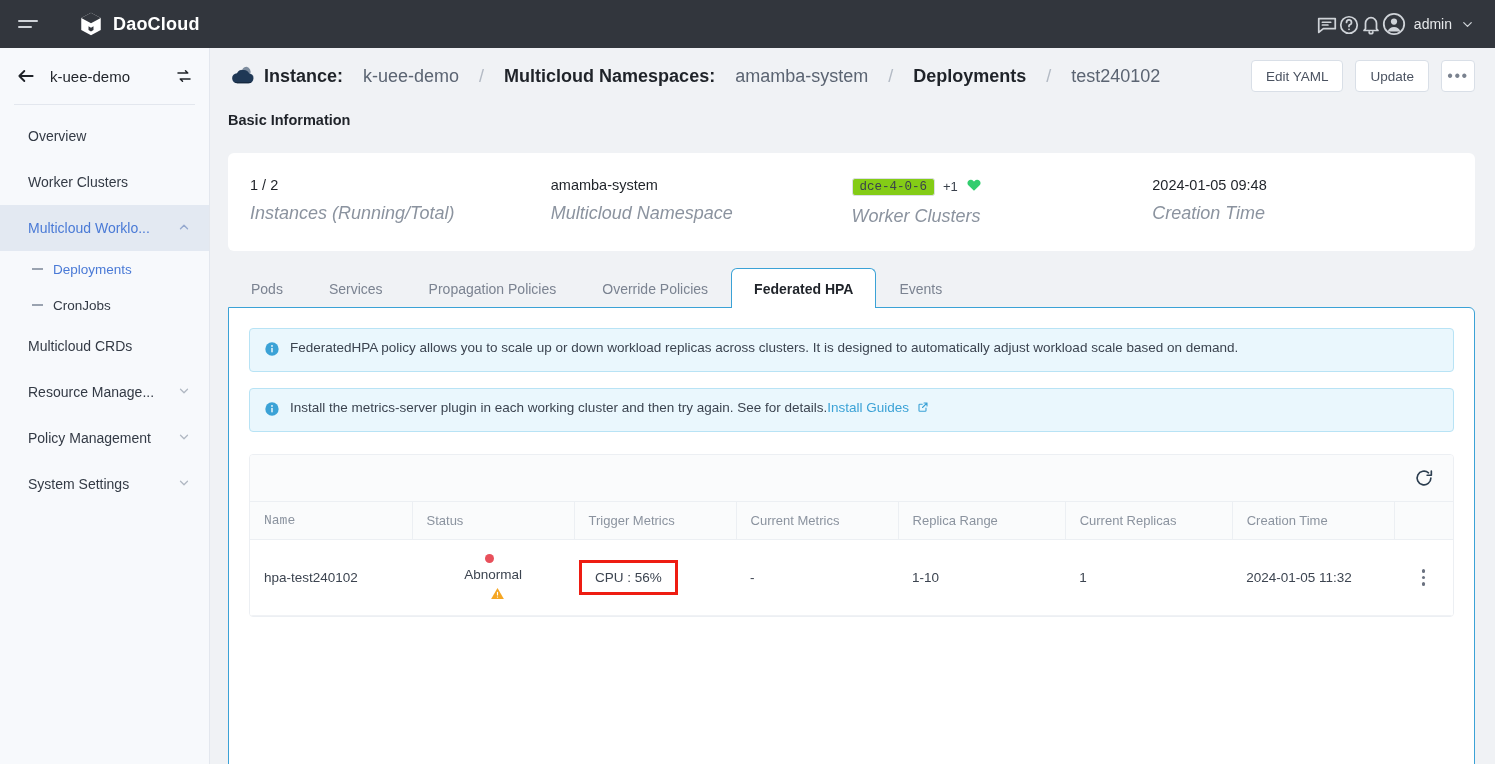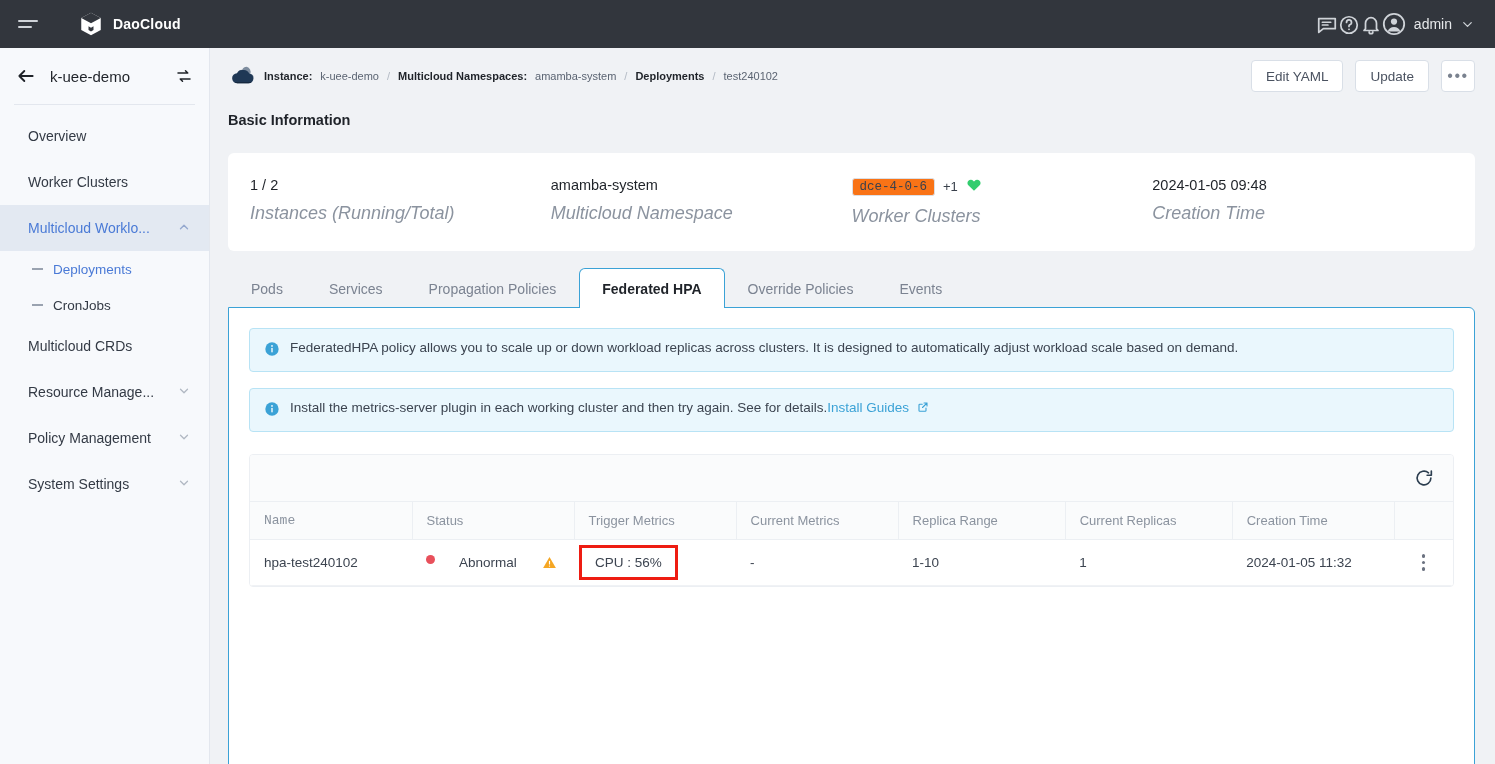--- a/index.html
+++ b/index.html
@@ -18,21 +18,21 @@
     display: flex; align-items: center;
     padding: 0 20px 0 14px;
     color: #fff;
   }
   .hamburger { width: 30px; height: 30px; display: flex; flex-direction: column;
     justify-content: center; gap: 4px; cursor: pointer; padding: 0 4px; }
   .hamburger span { display: block; height: 2px; background: #cfd3d8; border-radius: 1px; }
   .hamburger span:nth-child(1) { width: 20px; }
   .hamburger span:nth-child(2) { width: 14px; }
   .brand { display: flex; align-items: center; gap: 9px; margin-left: 34px; }
-  .brand-name { font-size: 14px; font-weight: bold; letter-spacing: .2px; color: #fff; }
+  .brand-name { font-size: 18px; font-weight: bold; letter-spacing: .2px; color: #fff; }
   .topbar-right { margin-left: auto; display: flex; align-items: flex-end; }
   .ticon { width: 22px; height: 22px; display: block; cursor: pointer; }
   .user { display: flex; align-items: center; gap: 8px; cursor: pointer; }
   .user-name { font-size: 14px; color: #e6e8ea; }
 
   
   .body { flex: 1; display: flex; min-height: 0; }
 
   
   .sidebar {
@@ -59,21 +59,21 @@
   .sb-sub.active-sub { color: #4a7ad6; }
   .dash { display: inline-block; width: 11px; height: 1.5px; background: #9aa3b0; flex: 0 0 11px; }
 
   
   .main { flex: 1; min-width: 0; display: flex; flex-direction: column; background: #f0f2f5; }
 
   .crumb-bar {
     height: 56px; flex: 0 0 56px; background: #f0f2f5;
     display: flex; align-items: center; padding: 0 20px 0 18px;
   }
-  .crumbs { display: flex; align-items: center; gap: 8px; font-size: 11px; }
+  .crumbs { display: flex; align-items: center; gap: 20px; font-size: 18px; }
   .cloud-ic { margin-right: 6px; display: flex; }
   .ck { font-weight: bold; color: #1f2329; }
   .cv { color: #5b6472; }
   .csl { color: #b3bac4; }
   .hdr-actions { margin-left: auto; display: flex; gap: 12px; align-items: center; }
   .btn {
     height: 32px; padding: 0 14px; border: 1px solid #d9dfe7; border-radius: 4px;
     background: #fff; color: #4a5260; font-size: 13.5px; cursor: pointer;
     display: flex; align-items: center; justify-content: center;
   }
@@ -84,21 +84,21 @@
   .sec-title { font-size: 14.5px; color: #1f2329; font-weight: bold; margin: 8px 0 10px 0; }
 
   .card { background: #fff; border-radius: 6px; margin-top: 25px; }
 
   .basic { padding: 24px 22px; display: flex; }
   .bcol { flex: 1; }
   .bval { font-size: 14.5px; color: #1f2329; margin-bottom: 10px; display: flex; align-items: center; gap: 8px; }
   .blbl { font-size: 18px; color: #8b939f; font-style: italic; }
   .tag {
     border: 1px solid #dcdfe5; border-radius: 3px; padding: 1px 7px;
-    font-size: 12.5px; color: #3a414c; background: #f97316;
+    font-size: 12.5px; color: #3a414c; background: #84cc16;
     font-family: "Liberation Mono", monospace;
   }
   .plus { font-size: 13px; color: #3a414c; }
 
   
   .tabs { display: flex; align-items: flex-end; height: 40px; margin-top: 16px; position: relative; z-index: 2; }
   .tab {
     height: 38px; padding: 0 22px; display: flex; align-items: center;
     font-size: 14px; color: #7b8391; cursor: pointer;
     border: 1px solid transparent; border-bottom: none;
@@ -131,21 +131,21 @@
     background: #fafbfc; text-align: left; font-size: 13px; font-weight: normal;
     color: #8b939f; padding: 11px 14px; border-top: 1px solid #eceff3;
     border-bottom: 1px solid #eceff3; border-right: 1px solid #eceff3;
   }
   thead th:last-child { border-right: none; }
   tbody td {
     font-size: 13.5px; color: #3c4450; padding: 14px;
     border-bottom: 1px solid #f0f2f5; background: #fff;
   }
   .dot { display: inline-block; width: 9px; height: 9px; border-radius: 50%; background: #e8505b; margin-right: 8px; vertical-align: middle; }
-  .st-cell { display: flex; gap: 16px; }
+  .st-cell { display: flex; align-items: center; gap: 4px; flex-direction: column; }
   .warn { margin-left: 9px; display: inline-flex; }
   .hl-box {
     display: inline-block; border: 3px solid #ee1c12; padding: 7px 13px;
     margin: -9px -9px; position: relative;
   }
   .kebab { cursor: pointer; display: flex; flex-direction: column; gap: 3px; align-items: center; }
   .kebab i { width: 3.5px; height: 3.5px; border-radius: 50%; background: #6b7280; display: block; }
   .c-name { width: 160px; font-family: Liberation Mono, monospace; } .c-status { width: 160px; } .c-trig { width: 160px; }
   .c-cur { width: 160px; } .c-rr { width: 165px; } .c-crep { width: 165px; }
   .c-ct { width: 160px; } .c-act { width: 58px; }
@@ -322,22 +322,22 @@
           <div class="bcol">
             <div class="bval">2024-01-05 09:48</div>
             <div class="blbl">Creation Time</div>
           </div>
         </div>
 
         <div class="tabs">
           <div class="tab">Pods</div>
           <div class="tab">Services</div>
           <div class="tab">Propagation Policies</div>
+          <div class="tab">Override Policies</div>
           <div class="tab active">Federated HPA</div>
-          <div class="tab">Override Policies</div>
           <div class="tab">Events</div>
         </div>
 
         <div class="panel">
 
           <div class="alert">
             <span class="info-ic">
               <svg width="16" height="16" viewBox="0 0 24 24">
                 <circle cx="12" cy="12" r="10" fill="#3ba2d6"></circle>
                 <rect x="11" y="10.3" width="2" height="7" rx="1" fill="#fff"></rect>

